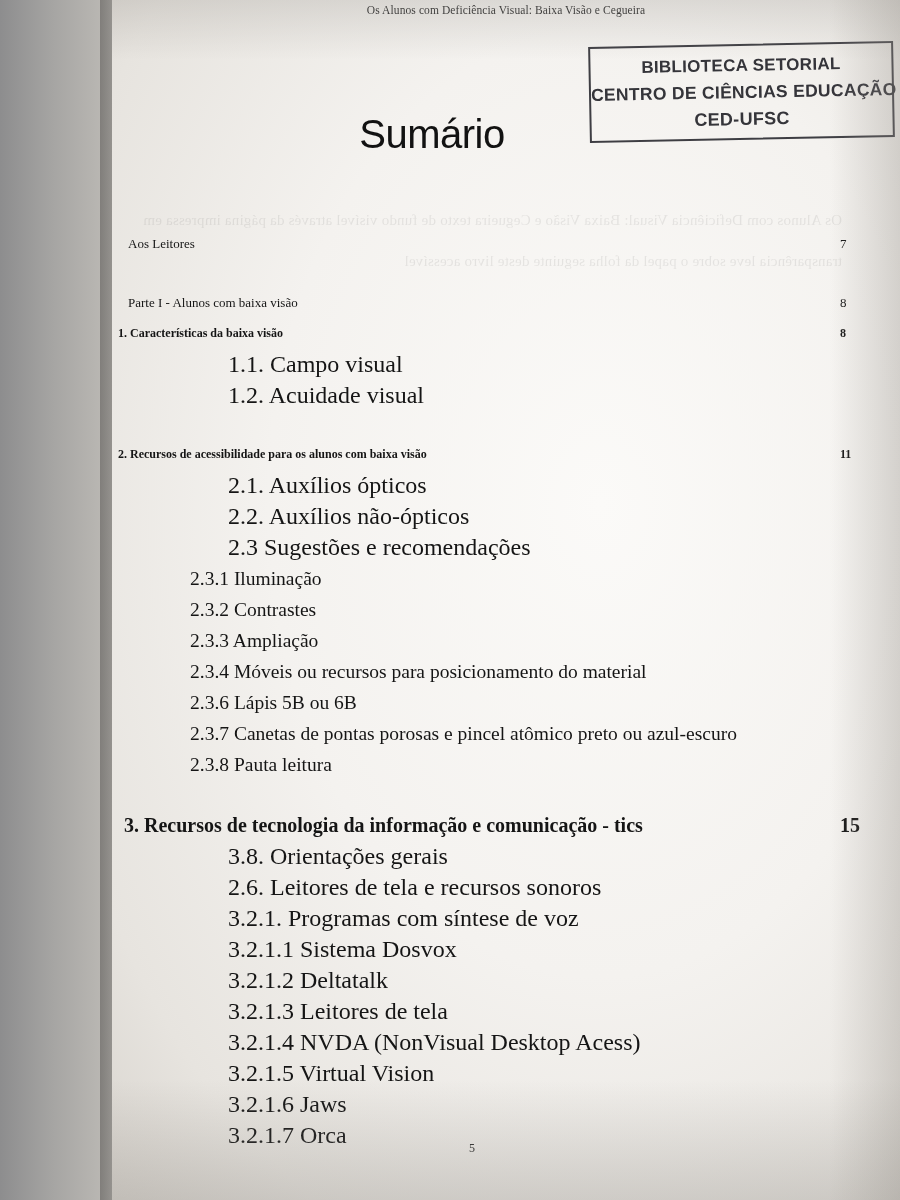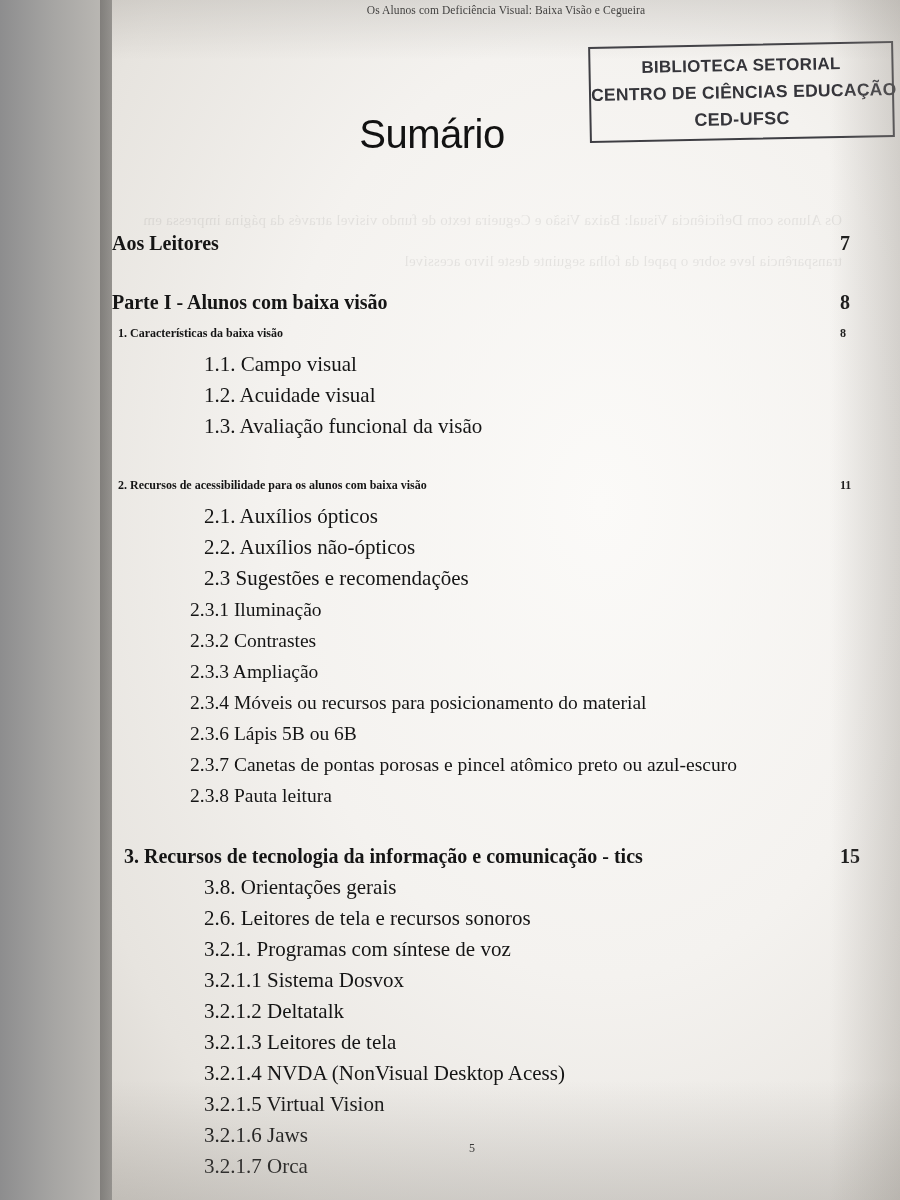--- a/index.html
+++ b/index.html
@@ -141,41 +141,41 @@
   }
   .entry .label { display: inline-block; }
   .entry .pg {
     position: absolute;
     right: 0;
     top: 0;
     width: 60px;
     text-align: left;
   }
   .lvl0 {
-    font-size: 20px;
-    font-weight: bold;
-    line-height: 31px;
-    padding-left: 0;
+    font-size: 13px;
+    font-weight: normal;
+    line-height: 31px;
+    padding-left: 16px;
   }
   .lvl0b {
     font-size: 12px;
     font-weight: bold;
     line-height: 31px;
     padding-left: 6px;
   }
   .lvl0c {
     font-size: 20px;
     font-weight: bold;
     line-height: 31px;
     padding-left: 12px;
   }
   .lvl1 {
-    font-size: 21px;
-    line-height: 31px;
-    padding-left: 92px;
+    font-size: 24px;
+    line-height: 31px;
+    padding-left: 116px;
   }
   .lvl1b {
     font-size: 19.5px;
     line-height: 31px;
     padding-left: 78px;
   }
   .gap-md { height: 28px; }
   .gap-lg { height: 30px; }
 
   .pg-num {
@@ -249,23 +249,20 @@
         </div>
         <div class="entry lvl0b">
           <span class="label">1. Características da baixa visão</span>
           <span class="pg">8</span>
         </div>
         <div class="entry lvl1">
           <span class="label">1.1. Campo visual</span>
         </div>
         <div class="entry lvl1">
           <span class="label">1.2. Acuidade visual</span>
-        </div>
-        <div class="entry lvl1">
-          <span class="label">1.3. Avaliação funcional da visão</span>
         </div>
 
         <div class="gap-md"></div>
 
         <div class="entry lvl0b">
           <span class="label">2. Recursos de acessibilidade para os alunos com baixa visão</span>
           <span class="pg">11</span>
         </div>
         <div class="entry lvl1">
           <span class="label">2.1. Auxílios ópticos</span>

